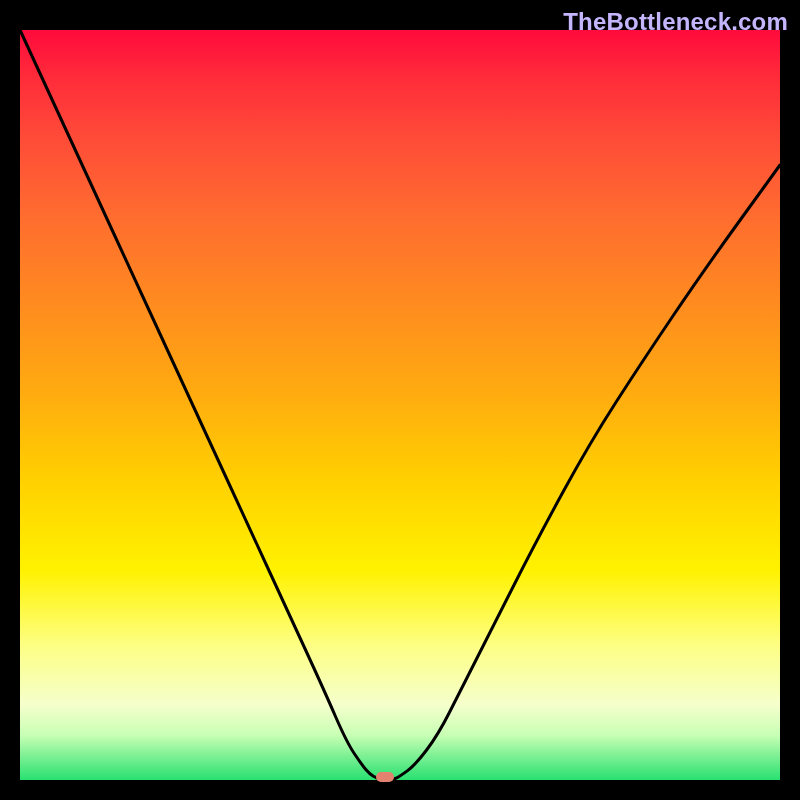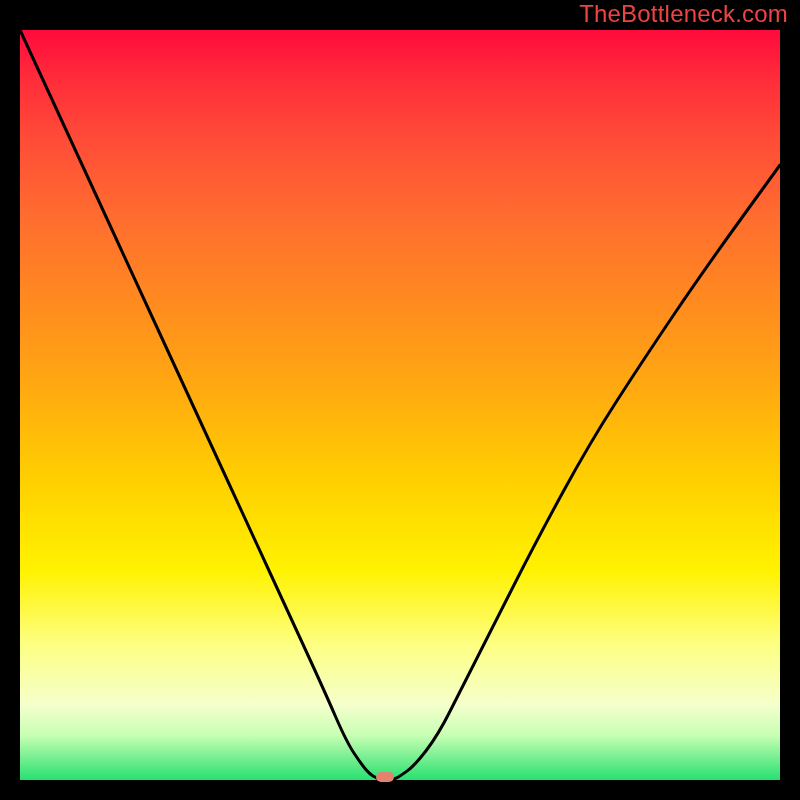--- a/index.html
+++ b/index.html
@@ -5,26 +5,26 @@
   * { margin: 0; padding: 0; box-sizing: border-box; }
   html, body { width: 800px; height: 800px; background: #000; overflow: hidden; }
   .frame {
     position: relative;
     width: 800px;
     height: 800px;
     background: #000;
   }
   .watermark {
     position: absolute;
-    top: 0;
+    top: 8px;
     right: 12px;
     font-family: Arial, Helvetica, sans-serif;
     font-size: 24px;
-    font-weight: 400;
-    color: #ef4444;
+    font-weight: 700;
+    color: #c4b5fd;
     letter-spacing: 0.2px;
     z-index: 10;
   }
   .plot-area {
     position: absolute;
     left: 20px;
     top: 30px;
     width: 760px;
     height: 750px;
     

